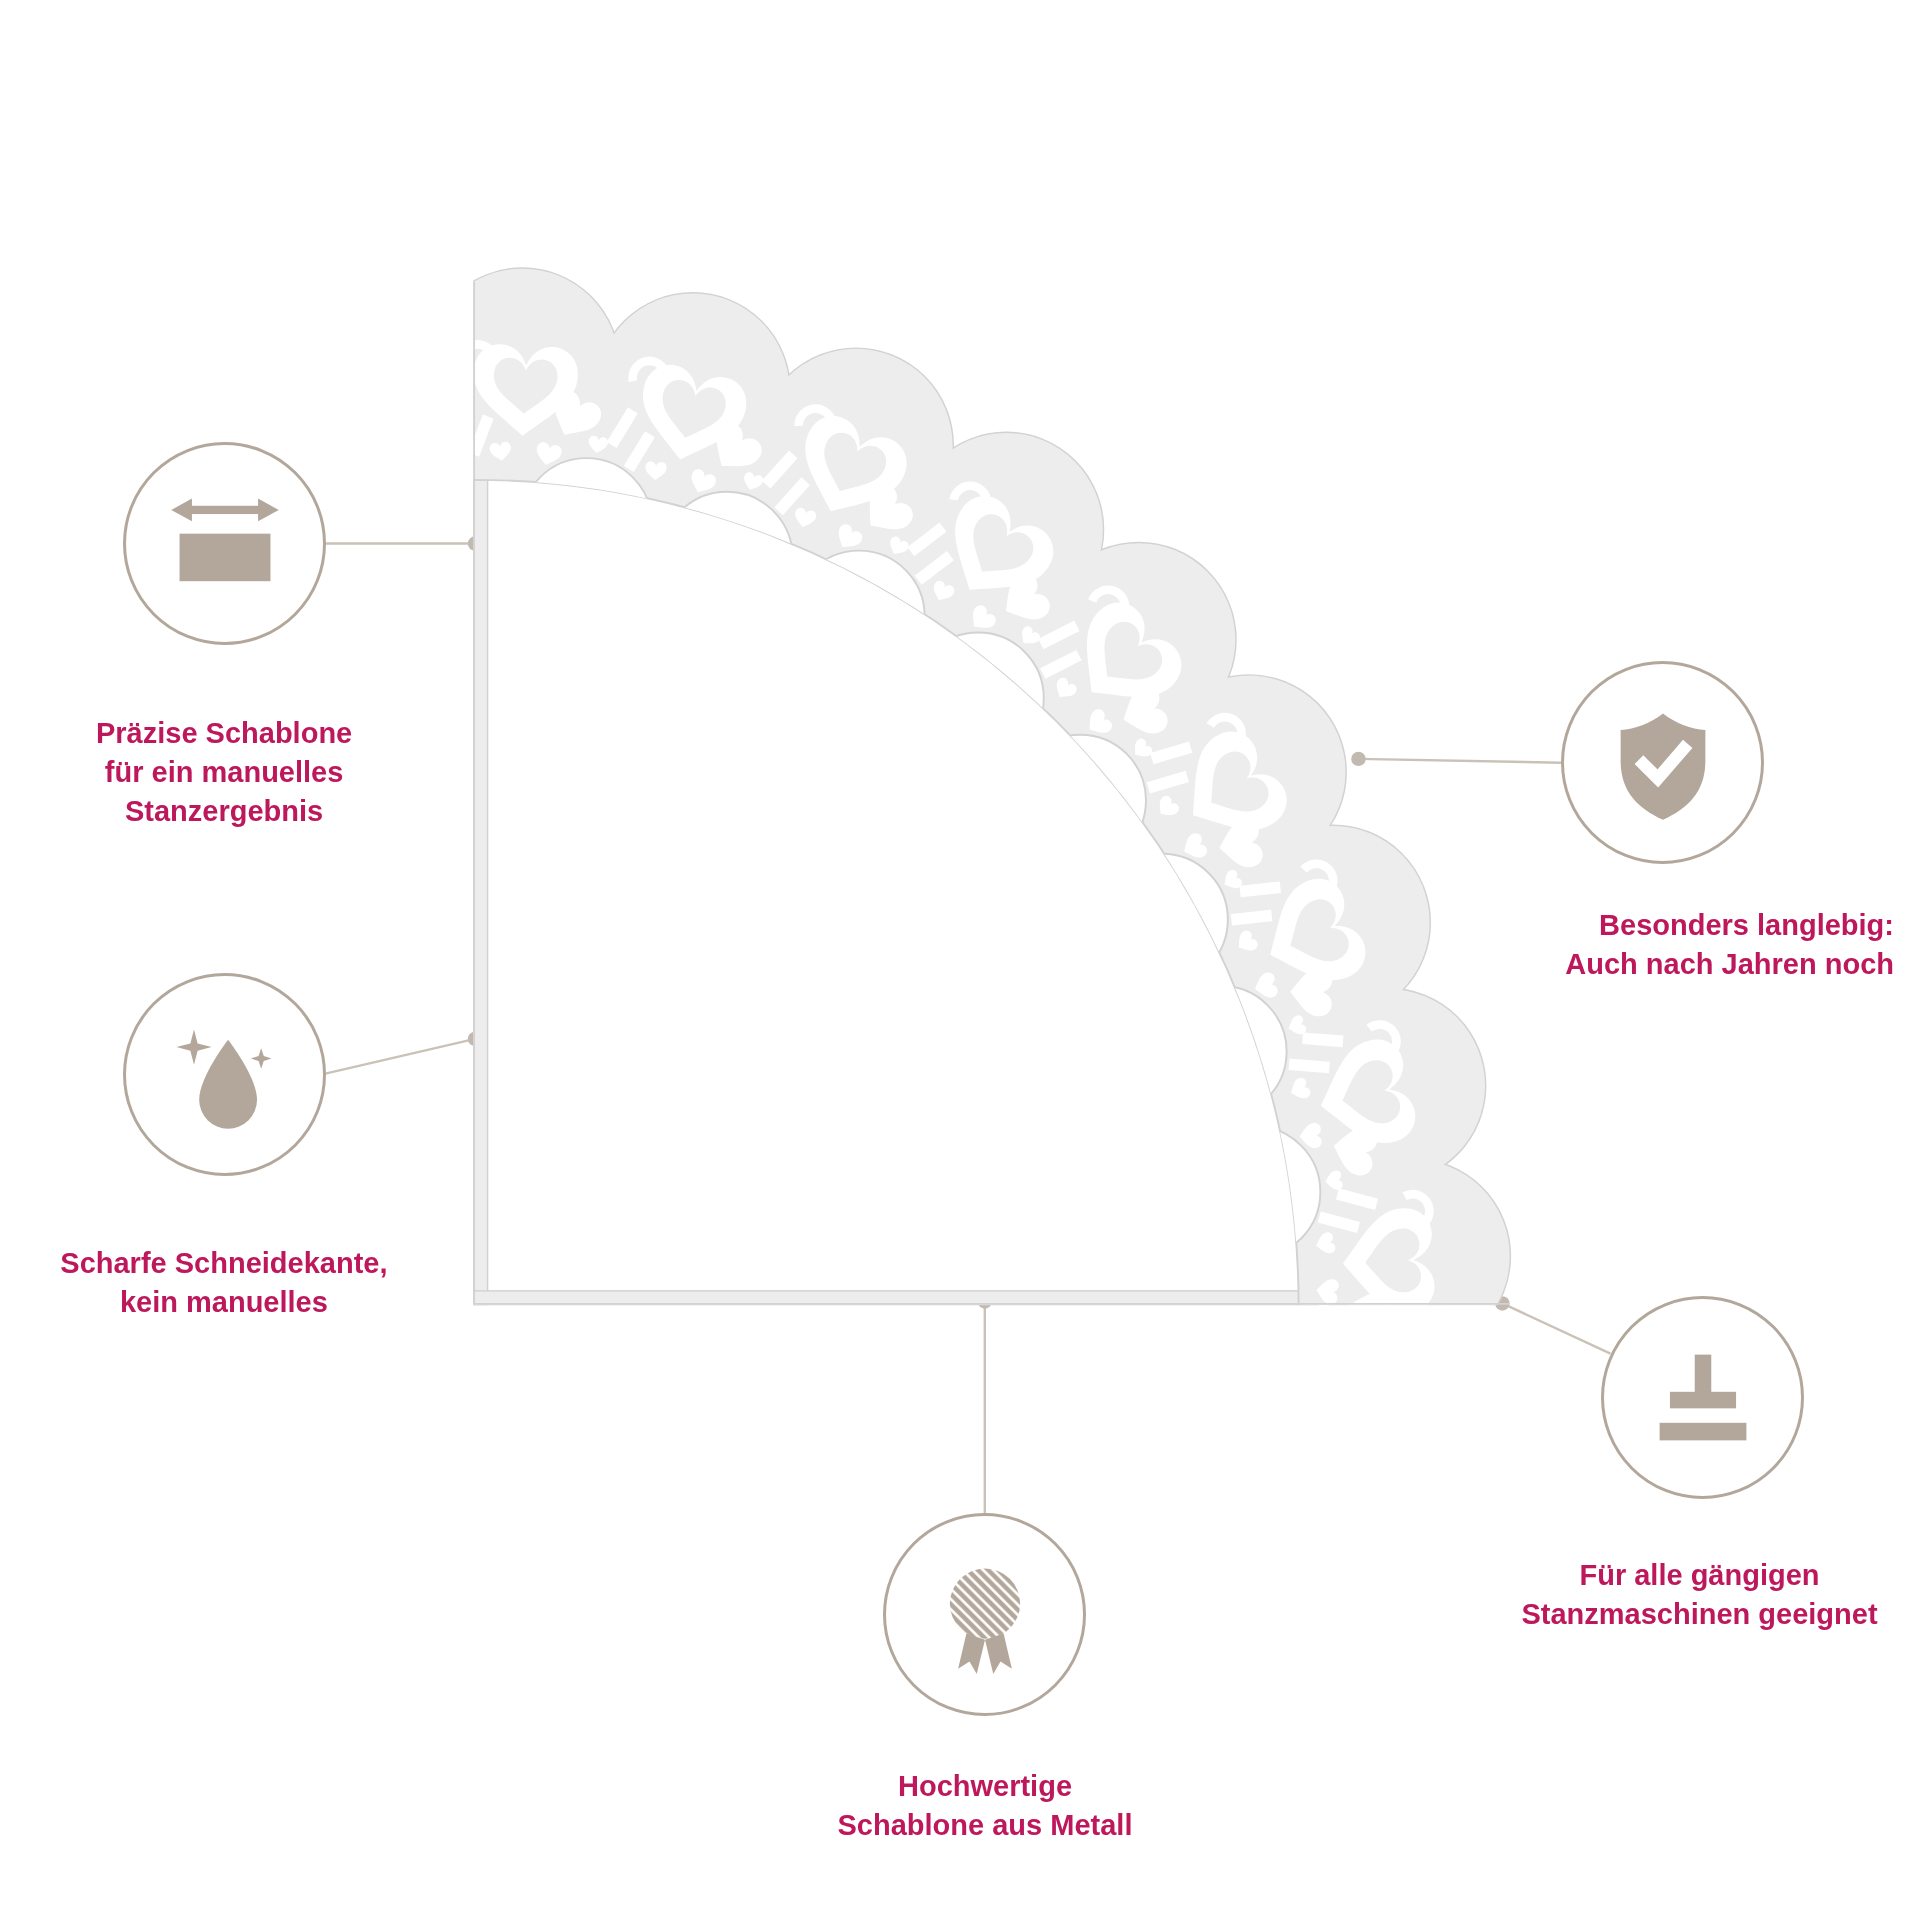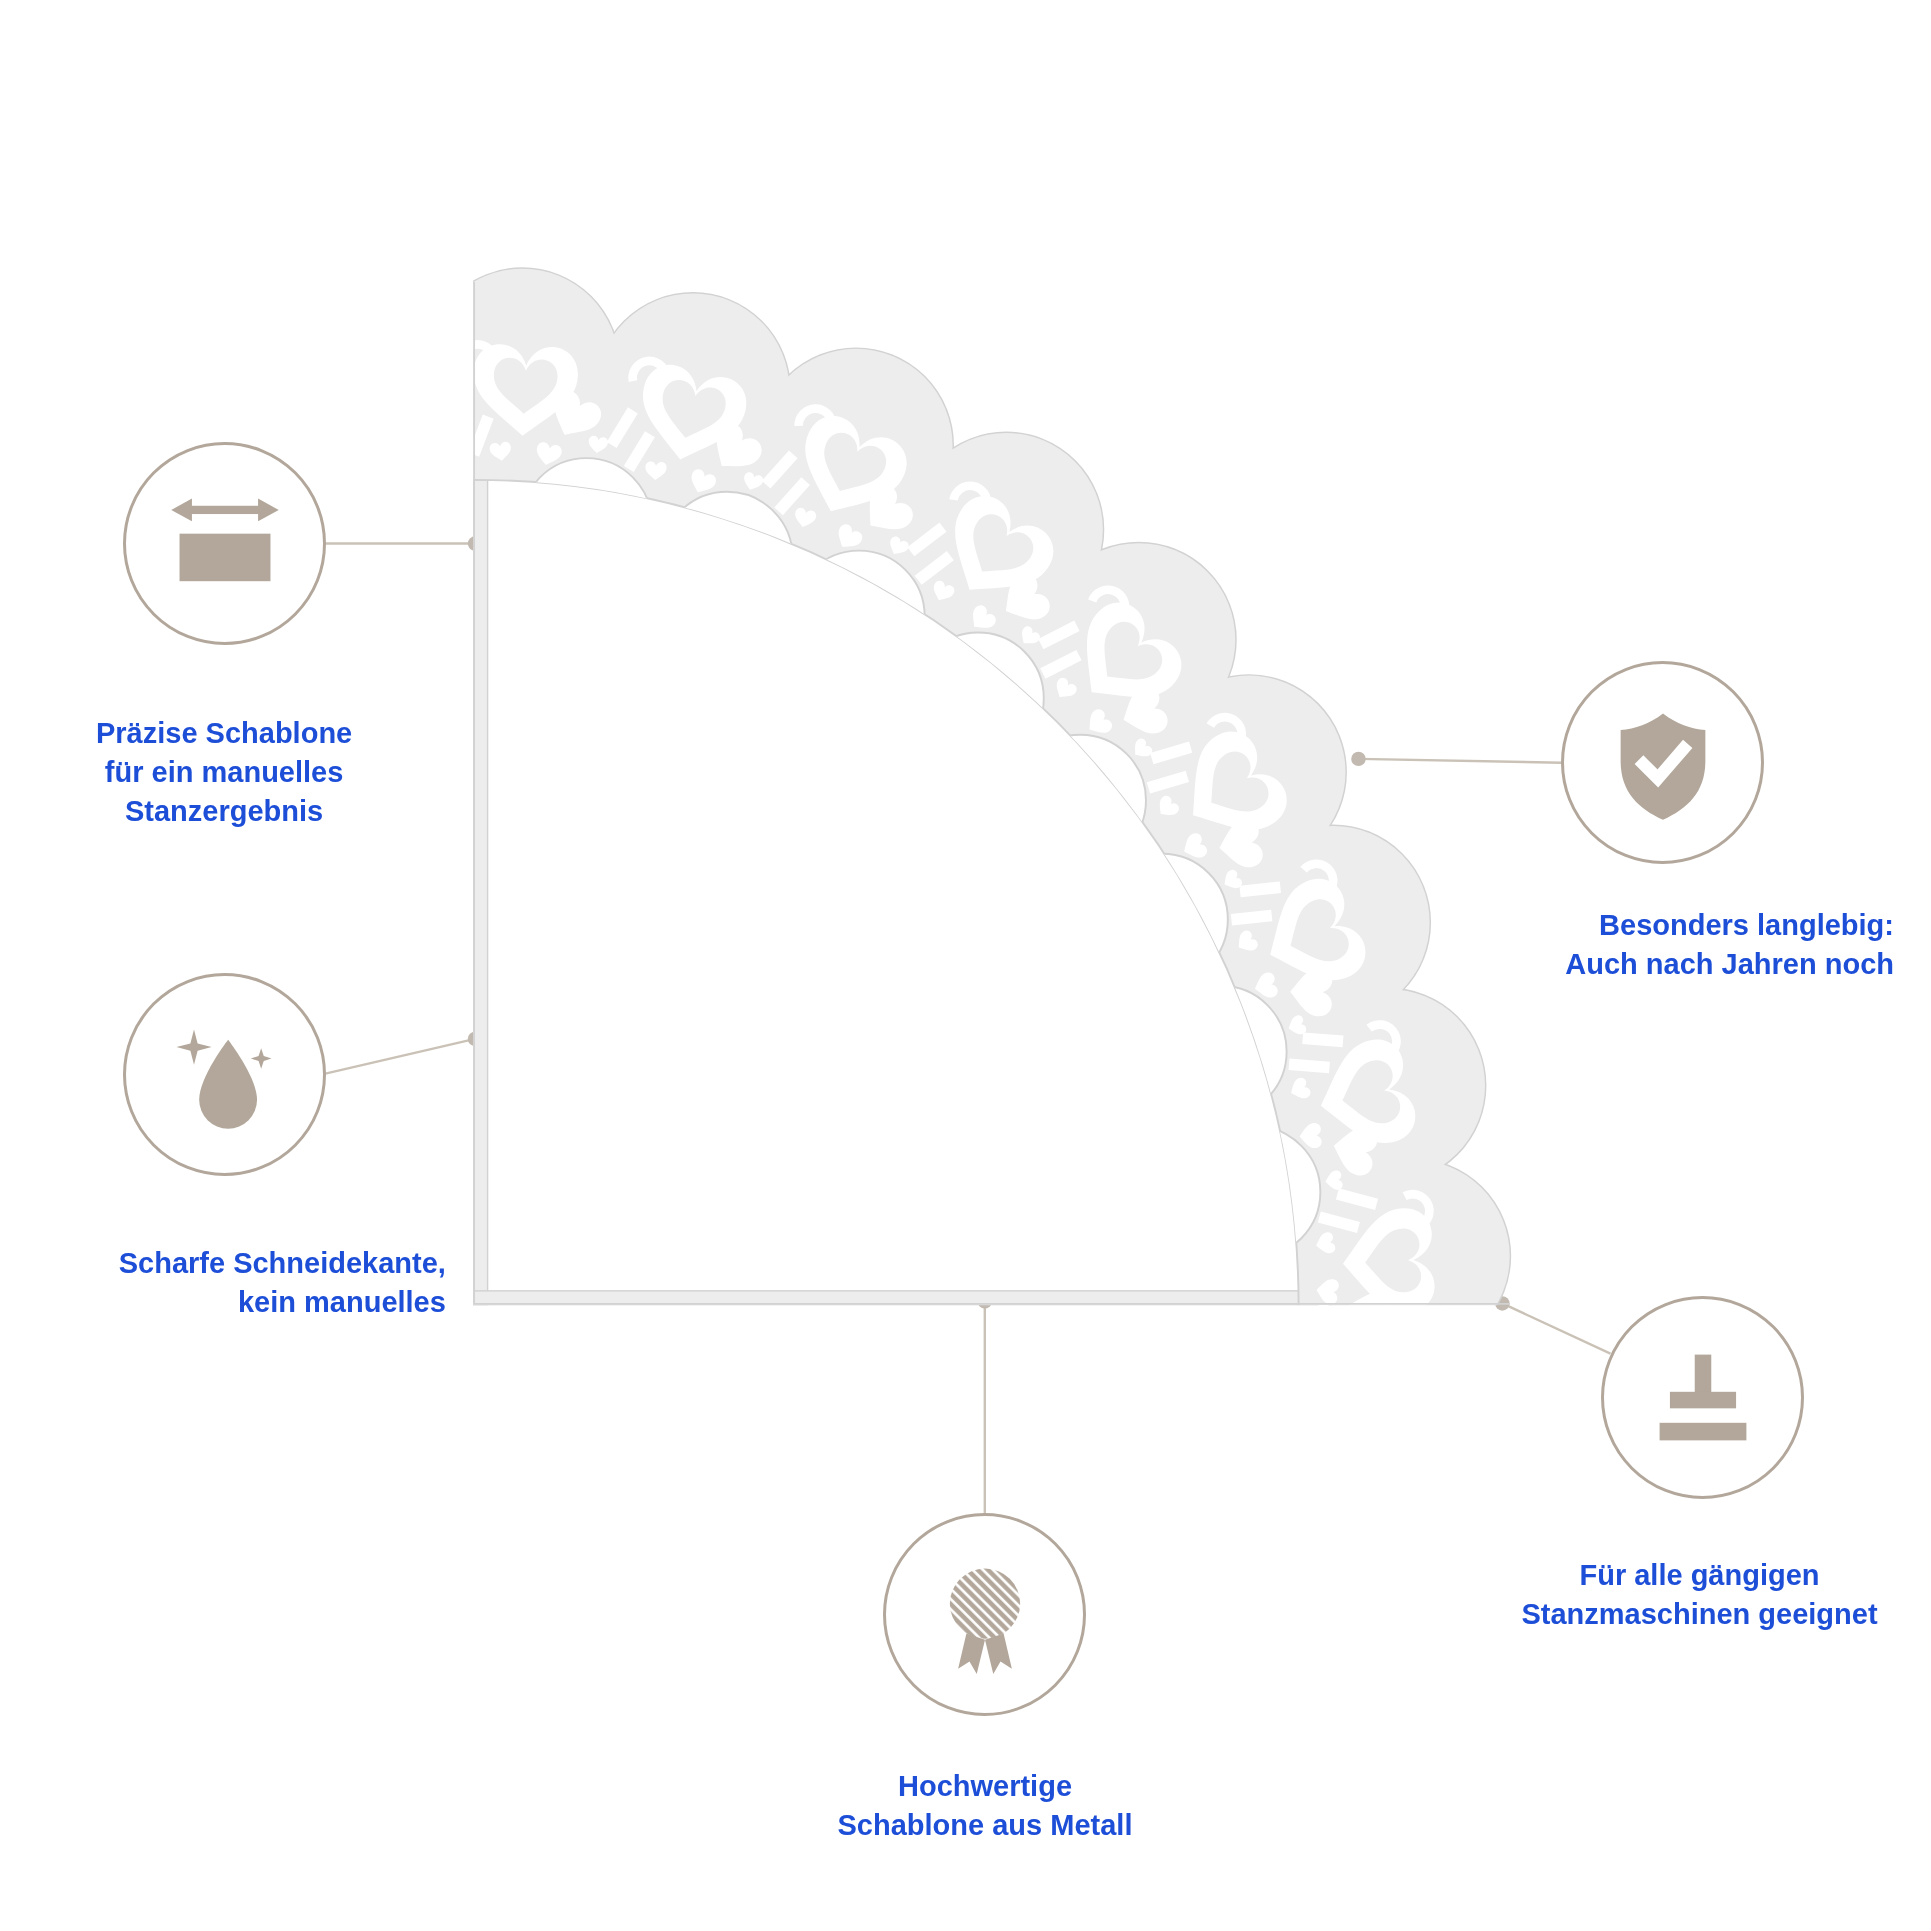--- a/index.html
+++ b/index.html
@@ -9,25 +9,25 @@
     font-family:"Liberation Sans", sans-serif; overflow:hidden;
   }
   #scene{ position:absolute; left:0; top:0; width:1931px; height:1931px; }
   .callout-circle{
     position:absolute; width:203px; height:203px; box-sizing:border-box;
     border:3.9px solid var(--accent); border-radius:50%; background:#fff;
     display:flex; align-items:center; justify-content:center;
   }
   .callout-circle svg{ width:124px; height:124px; color:var(--accent); }
   .callout-text{
-    position:absolute; text-align:center; color:#1d4ed8;
+    position:absolute; text-align:center; color:#be185d;
     font-size:29px; font-weight:700; line-height:39px;
   }
   .c1{ left:123px; top:442px; }   .t1{ left:11.6px;  top:714px;  width:425px; }
-  .c2{ left:123px; top:973px; }  .t2{ left:1.9px;   top:1244px; width:444px;text-align:right; }
+  .c2{ left:123px; top:973px; }  .t2{ left:1.9px;   top:1244px; width:444px; }
   .c3{ left:1561px; top:661px; }  .t3{ left:1431px;top:906px;  width:463px;text-align:right; }
   .c4{ left:1601px; top:1296px; } .t4{ left:1468px;top:1556px; width:463px; }
   .c5{ left:883px; top:1513px; }  .t5{ left:782px; top:1767px; width:406px; }
 </style>
 </head>
 <body>
 
 <div id="canvas">
 
   <svg id="scene" viewBox="0 0 2000 2000" xmlns="http://www.w3.org/2000/svg">

